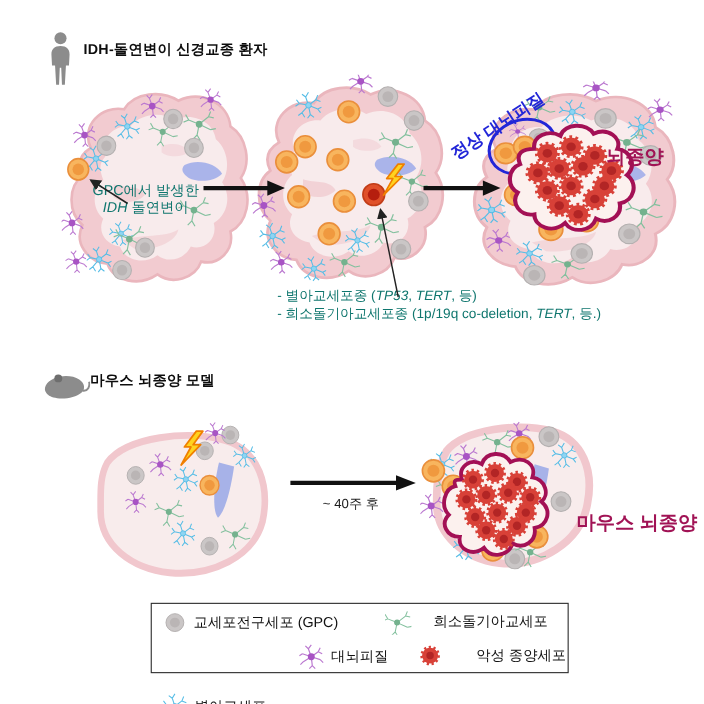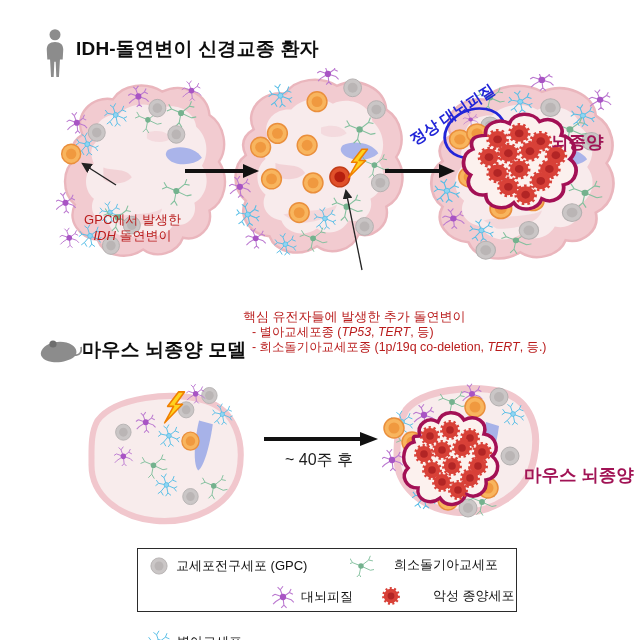--- a/index.html
+++ b/index.html
@@ -1,20 +1,20 @@
 <!DOCTYPE html>
 <html><head>
 <meta charset="utf-8">
 <style>
   html,body{margin:0;padding:0;background:#ffffff;}
   #canvas{position:relative;width:640px;height:640px;background:#ffffff;
           font-family:"Liberation Sans", sans-serif;overflow:hidden;color:#111;}
   .abs{position:absolute;}
-  .sec-title{font-weight:bold;font-size:19px;color:#0d0d0d;white-space:nowrap;letter-spacing:.2px;}
-  .anno{font-size:13px;color:#b91c1c;line-height:1.22;margin-top:47px;}
+  .sec-title{font-weight:bold;font-size:13px;color:#0d0d0d;white-space:nowrap;letter-spacing:.2px;}
+  .anno{font-size:13px;color:#0f766e;line-height:1.22;}
   .anno .sub{font-size:12.4px;margin-left:9px;line-height:1.25;}
   .center{text-align:center;}
   .lbl-blue{color:#2226d8;font-weight:bold;font-size:15.5px;white-space:nowrap;
             transform:rotate(-33deg);transform-origin:0 50%;}
   .lbl-magenta{color:#a11355;font-weight:bold;font-size:17.5px;white-space:nowrap;}
   .legend{position:absolute;border:1.6px solid #2b2b2b;background:#ffffff;}
   .legend .item{position:absolute;display:flex;align-items:center;gap:6px;
                 font-size:13px;color:#111;white-space:nowrap;}
   svg{display:block;}
   i{font-style:italic;}
@@ -210,21 +210,20 @@
 
   <div class="abs anno center" style="left:70px;top:165px;width:125px;z-index:5;">
     <div><span>GPC에서 발생한</span></div>
     <div><i>IDH</i><span> 돌연변이</span></div>
   </div>
   <svg class="abs" style="left:74px;top:154px;z-index:5;" width="48" height="38">
     <line x1="42" y1="31" x2="9" y2="10" stroke="#222" stroke-width="1.4" marker-end="url(#ah-s)"></line>
   </svg>
 
   <div class="abs anno" style="left:243px;top:262px;z-index:5;">
-    <div>핵심 유전자들에 발생한 추가 돌연변이</div>
     <div class="sub">
       <span>- 별아교세포종 (</span><i>TP53</i><span>, </span><i>TERT</i><span>, 등)</span>
     </div>
     <div class="sub">
       <span>- 희소돌기아교세포종 (1p/19q co-deletion, </span><i>TERT</i><span>, 등.)</span>
     </div>
   </div>
   <svg class="abs" style="left:336px;top:184px;z-index:5;" width="36" height="90">
     <line x1="26" y1="86" x2="10" y2="7" stroke="#222" stroke-width="1.3" marker-end="url(#ah-s)"></line>
   </svg>
@@ -261,21 +260,21 @@
     </g>
     <g>
       <use href="#bolt" transform="translate(110,10) scale(1.15)"></use>
     </g>
   </svg>
 
   <svg class="abs" style="left:262px;top:430px;z-index:4;" width="118" height="18">
     <line x1="2" y1="9" x2="100" y2="9" stroke="#111" stroke-width="4"></line>
     <polygon points="98,2 116,9 98,16" fill="#111"></polygon>
   </svg>
-  <div class="abs center" style="left:258px;top:450px;width:122px;font-size:16px;color:#1c1c1c;">~ 40주 후</div>
+  <div class="abs center" style="left:258px;top:450px;width:122px;font-size:12px;color:#1c1c1c;">~ 40주 후</div>
 
   <svg class="abs" style="left:382px;top:378px;" width="160" height="156" viewBox="0 0 160 156" preserveAspectRatio="none">
     <path d="M24,32 C40,12 90,6 120,14 C148,22 158,50 152,80 C146,115 108,138 72,134 C40,130 14,108 15,78 C15,62 16,46 24,32 Z" fill="#f8ecec" stroke="#f1c7cd" stroke-width="7"></path>
     <path d="M104,44 L117,48 C114,70 109,86 103,91 C98,86 99,64 104,44 Z" fill="#a7b2e8"></path>
     <use href="#cell-gpc" transform="translate(117,19)"></use>
     <use href="#cell-gpc" transform="translate(128,78)"></use>
     <use href="#cell-gpc" transform="translate(86,130)"></use>
     <use href="#cell-neuron" transform="translate(90,16) scale(0.85)"></use>
     <use href="#cell-neuron" transform="translate(42,37) scale(0.9)"></use>
     <use href="#cell-neuron" transform="translate(10,82) scale(0.9)"></use>

